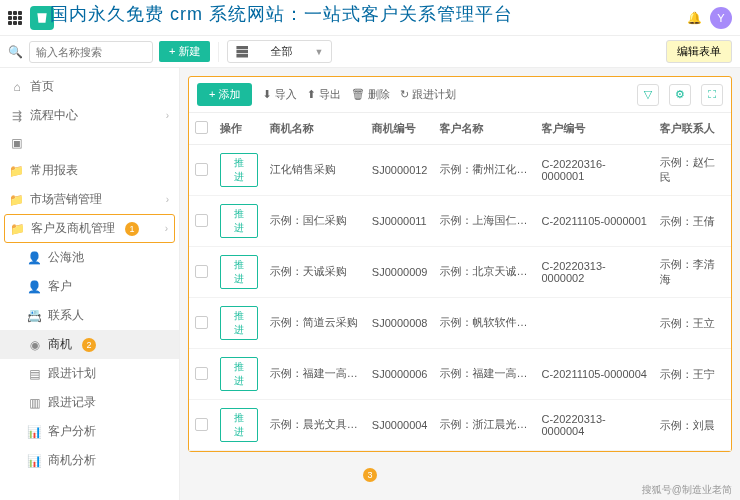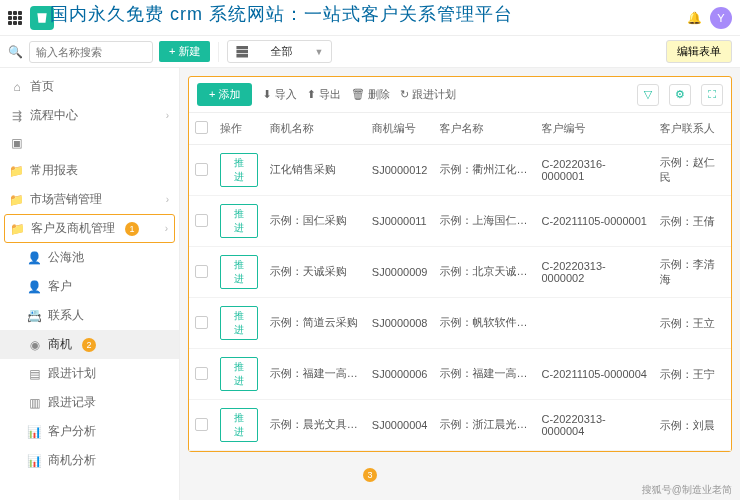--- a/index.html
+++ b/index.html
@@ -28,21 +28,21 @@
 .nav-item .chev { margin-left: auto; color: #bbb; font-size: 10px; }
 .badge-num { width: 14px; height: 14px; border-radius: 50%; background: #f5a623; color: #fff; font-size: 9px; display: inline-flex; align-items: center; justify-content: center; margin-left: 4px; }
 .main { flex: 1; padding: 8px; overflow: auto; }
 .panel { background: #fff; border: 1.5px solid #f5a623; border-radius: 3px; }
 .panel-toolbar { display: flex; align-items: center; padding: 6px 8px; gap: 10px; }
 .btn-add { padding: 4px 12px; background: #1abc9c; color: #fff; border: none; border-radius: 3px; font-size: 11px; }
 .tb-link { color: #666; font-size: 11px; display: flex; align-items: center; gap: 3px; cursor: pointer; }
 .tb-spacer { flex: 1; }
 .icon-btn { width: 22px; height: 22px; border: 1px solid #ddd; border-radius: 3px; display: flex; align-items: center; justify-content: center; color: #1abc9c; cursor: pointer; font-size: 11px; }
 .table { width: 100%; border-collapse: collapse; }
-.table th { text-align: left; font-weight: 400; color: #666; padding: 8px 6px; border-top: 1px solid #eee; border-bottom: 1px solid #eee; font-size: 11px; }
+.table th { text-align: left; font-weight: 700; color: #666; padding: 8px 6px; border-top: 1px solid #eee; border-bottom: 1px solid #eee; font-size: 11px; }
 .table td { padding: 8px 6px; border-bottom: 1px solid #f2f2f2; font-size: 11px; color: #555; }
 .chk { width: 13px; height: 13px; border: 1px solid #ccc; border-radius: 2px; display: inline-block; }
 .btn-push { padding: 2px 8px; border: 1px solid #1abc9c; color: #1abc9c; background: #fff; border-radius: 2px; font-size: 10px; font-family: Liberation Serif, serif; }
 .cell-txt { white-space: nowrap; overflow: hidden; text-overflow: ellipsis; max-width: 90px; display: inline-block; }
 .footer-watermark { position: absolute; bottom: 3px; right: 8px; font-size: 10px; color: #999; }
 .footer-badge { position: absolute; bottom: 18px; left: 50%; transform: translateX(-50%); width: 14px; height: 14px; border-radius: 50%; background: #f5a623; color: #fff; font-size: 9px; display: flex; align-items: center; justify-content: center; }
 </style>
 </head>
 <body>
 

